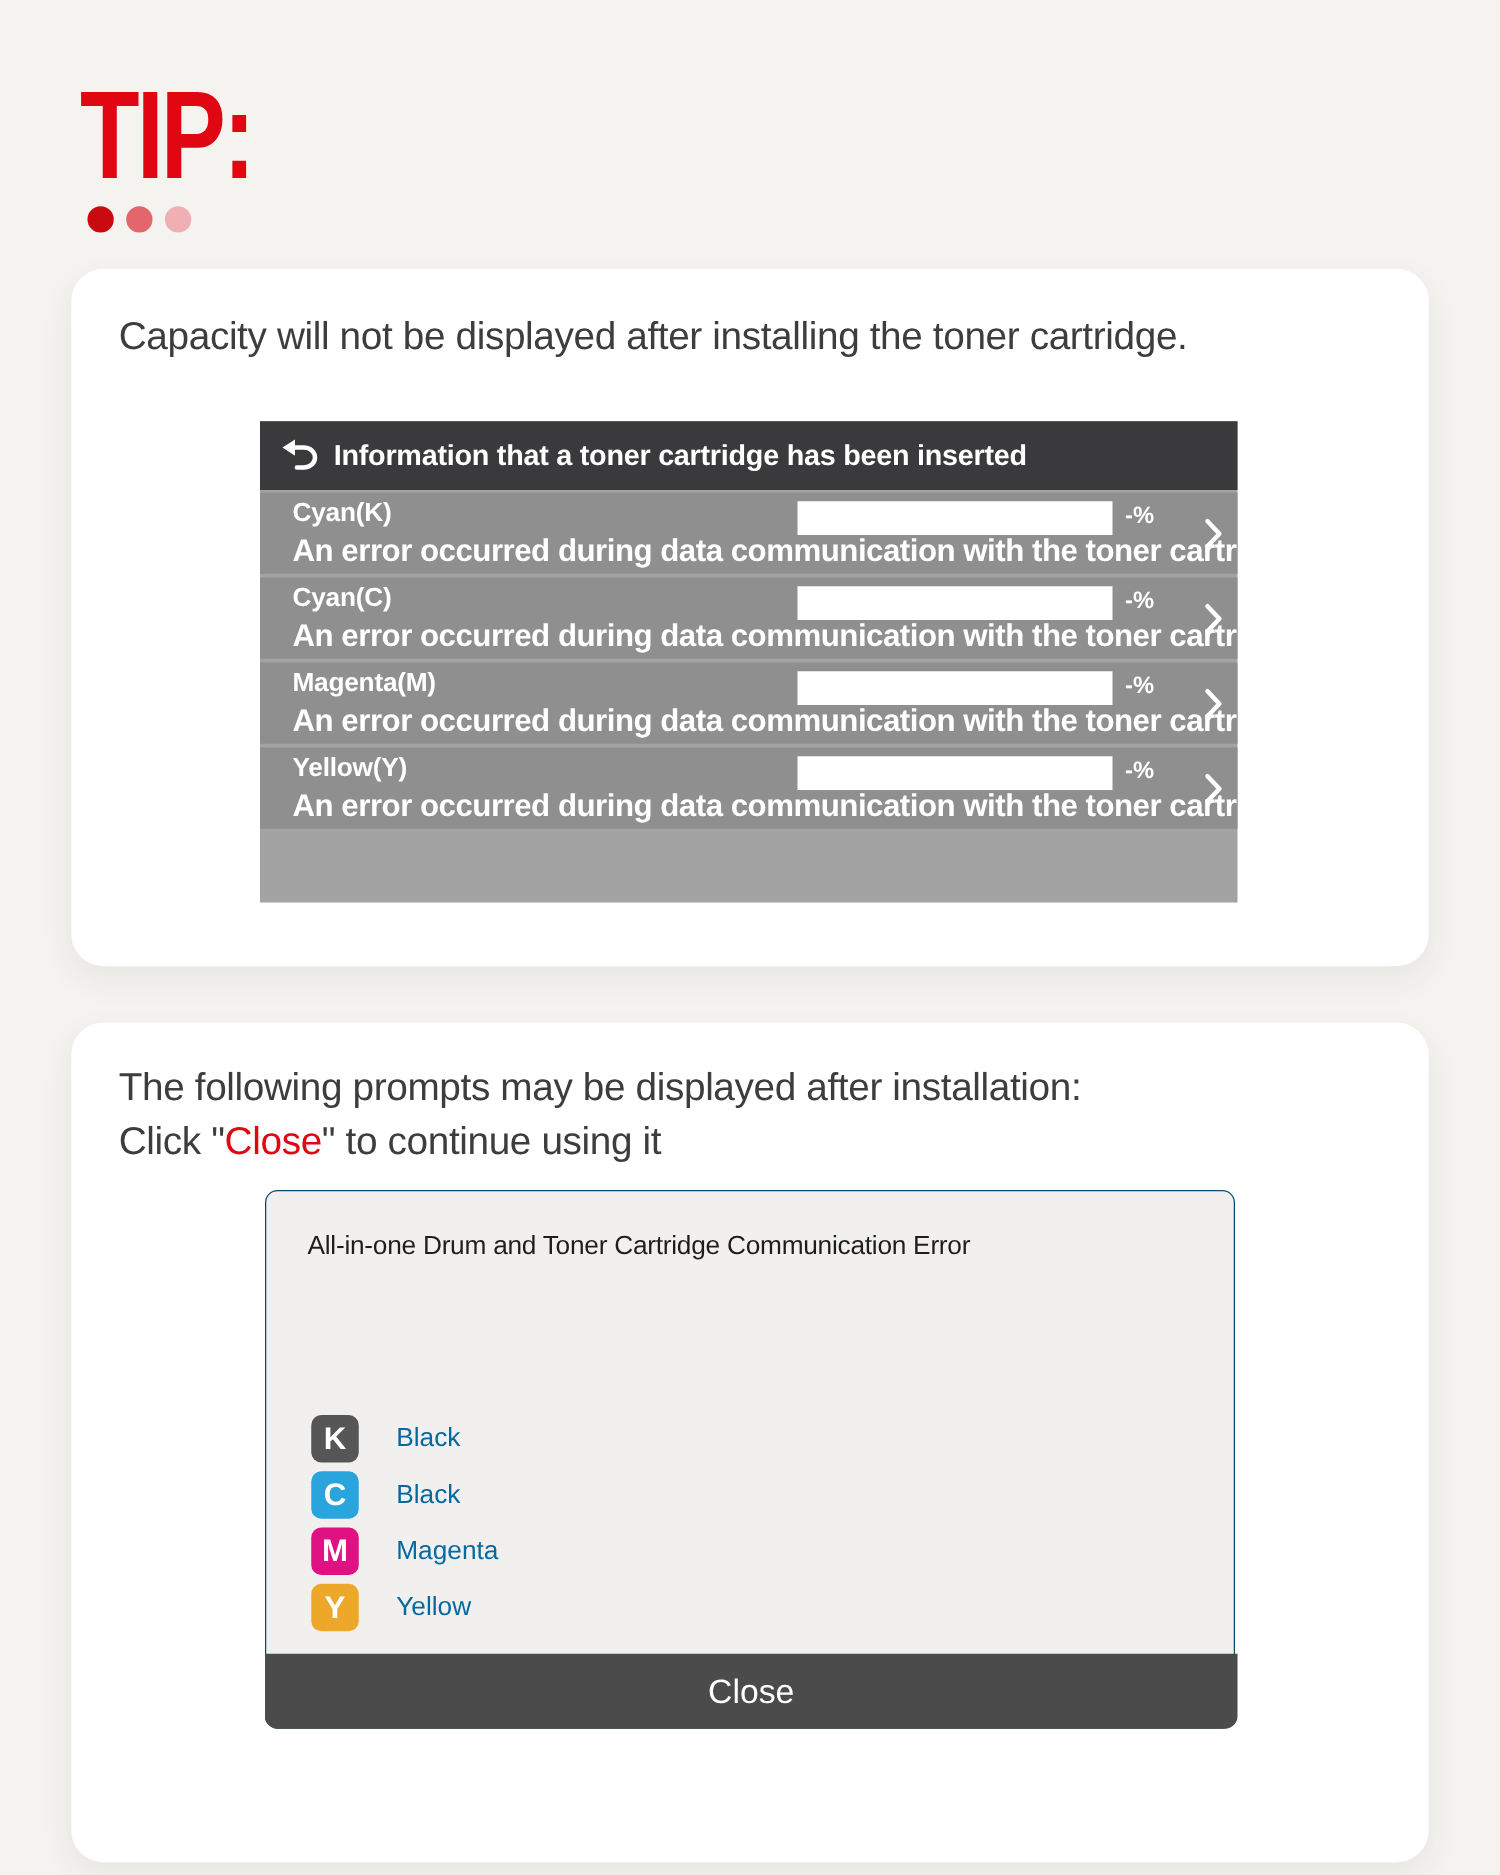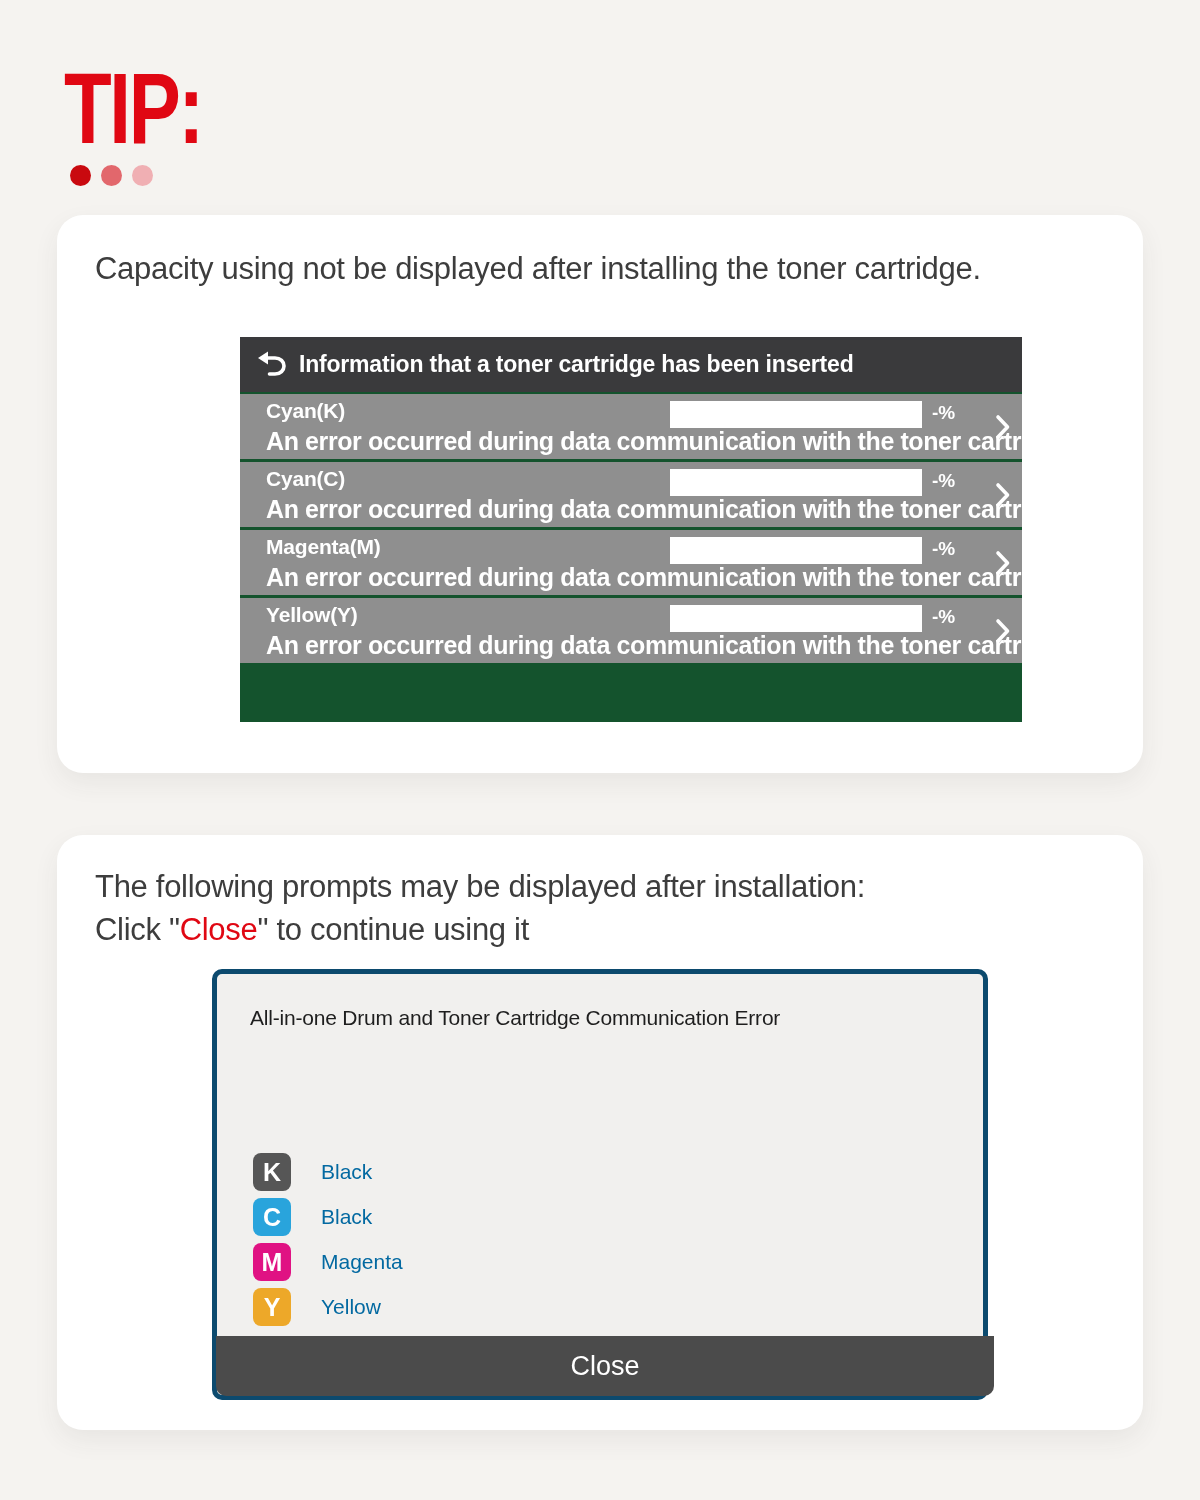--- a/index.html
+++ b/index.html
@@ -21,35 +21,34 @@
   .tip-dots { position:absolute; left:70px; top:165px; display:flex; gap:10px; }
   .tip-dot { width:21px; height:21px; border-radius:50%; }
 
   
   .card {
     position:absolute; left:57px; width:1086px;
     background:#ffffff; border-radius:26px;
     box-shadow:0 10px 26px rgba(60,55,50,0.07);
   }
   .card1 { top:215px; height:558px; }
-  .card2 { top:835px; height:595px; }
+  .card2 { top:818px; height:672px; }
 
   .card-heading {
     position:absolute; left:38px; top:36px;
     font-size:31px; font-weight:500; color:#3d3d3d;
     white-space:nowrap; letter-spacing:-0.3px;
   }
   .card2 .card-heading { top:30px; line-height:43px; white-space:normal; width:1010px; }
   .red-text { color:#e00713; }
 
   
   .panel {
     position:absolute; left:151px; top:122px; width:782px; height:385px;
-    background:#14532d;
-    margin-left:32px;
+    background:#a3a3a3;
   }
   .panel-header {
     height:55px; margin-bottom:2px; background:#3a3a3c;
     display:flex; align-items:center; padding-left:16px;
     color:#ffffff; font-size:23px; font-weight:700; letter-spacing:-0.2px;
   }
   .back-icon { width:32px; height:30px; margin-right:11px; flex:0 0 auto; }
   .panel-row {
     position:relative; height:65px; margin-bottom:3px; background:#8f8f8f;
   }
@@ -72,21 +71,21 @@
     color:#ffffff; font-size:19px; font-weight:700;
   }
   .row-chevron {
     position:absolute; right:11px; top:50%; transform:translateY(-50%);
     width:16px; height:26px;
   }
 
   
   .dialog {
     position:absolute; left:155px; top:134px; width:776px; height:431px;
-    background:#f1f0ee; border:5px solid #0c4a6e; border-radius:10px;
+    background:#f1f0ee; border:1px solid #0c4a6e; border-radius:10px;
   }
   .dialog-title {
     position:absolute; left:33px; top:32px;
     font-size:21px; font-weight:500; color:#1e1e1e; letter-spacing:-0.2px;
   }
   .dialog-body {
     position:absolute; left:33px; top:74px; width:630px;
     font-size:21px; line-height:33px; font-weight:500; color:#1e1e1e;
     letter-spacing:-0.2px;
   }
@@ -111,21 +110,21 @@
 <div class="canvas">
 
   <div class="tip-title red-text">TIP:</div>
   <div class="tip-dots">
     <span class="tip-dot" style="background-color: rgb(201, 9, 15);"></span>
     <span class="tip-dot" style="background-color: rgb(226, 103, 108);"></span>
     <span class="tip-dot" style="background-color: rgb(240, 175, 179);"></span>
   </div>
 
   <div class="card card1">
-    <div class="card-heading">Capacity using not be displayed after installing the toner cartridge.</div>
+    <div class="card-heading">Capacity will not be displayed after installing the toner cartridge.</div>
 
     <div class="panel">
       <div class="panel-header">
         <svg class="back-icon" viewBox="0 0 32 30">
           <path d="M11 8 H19 C24.5 8 28 11.8 28 16 C28 20.2 24.5 24 19 24 H13.5" fill="none" stroke="#ffffff" stroke-width="3.6" stroke-linecap="round"></path>
           <path d="M12 1.5 L2 8 L12 14.5 Z" fill="#ffffff"></path>
         </svg>
         <span>Information that a toner cartridge has been inserted</span>
       </div>
 

